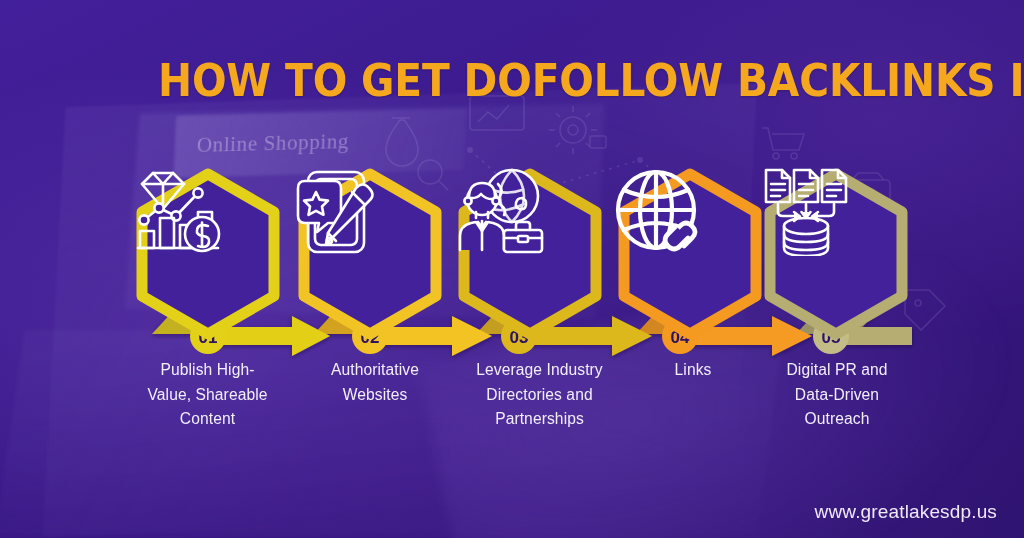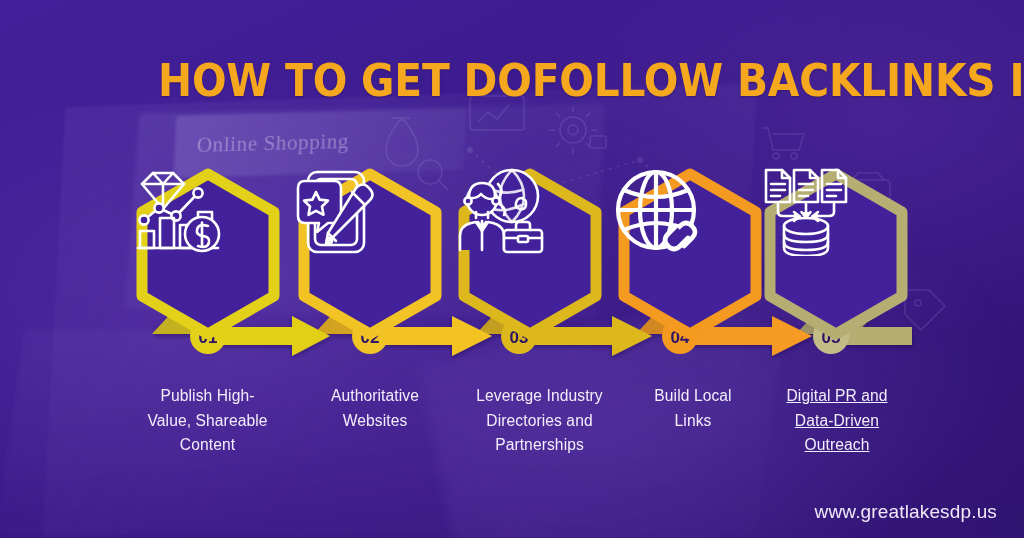--- a/index.html
+++ b/index.html
@@ -120,21 +120,21 @@
     position:absolute; top:0;
     width:152px; height:172px;
   }
   .hex svg { position:absolute; inset:0; }
   .hex .glyph {
     position:absolute; left:0; top:0; width:152px; height:172px;
     display:flex; align-items:center; justify-content:center;
   }
 
   
-  .caps { position:absolute; left:0; top:384px; width:1024px; height:80px; }
+  .caps { position:absolute; left:0; top:358px; width:1024px; height:80px; }
   .cap {
     position:absolute; top:0;
     text-align:center;
     font-size:15.6px; line-height:24.5px;
     color:#f3eefb;
     letter-spacing:.1px;
   }
 
   
   .url {
@@ -389,24 +389,23 @@
     <div class="cap" style="left:289px; width:172px;">
       <div>Authoritative</div>
       <div>Websites</div>
     </div>
     <div class="cap" style="left:451px; width:177px;">
       <div>Leverage Industry</div>
       <div>Directories and</div>
       <div>Partnerships</div>
     </div>
     <div class="cap" style="left:622px; width:142px;">
-      <div>Build Local</div>
       <div>Links</div>
     </div>
-    <div class="cap" style="left:762px; width:150px;text-decoration:underline;">
+    <div class="cap" style="left:762px; width:150px;">
       <div>Digital PR and</div>
       <div>Data-Driven</div>
       <div>Outreach</div>
     </div>
   </div>
 
   <div class="url">www.greatlakesdp.us</div>
 
 </div>
 

